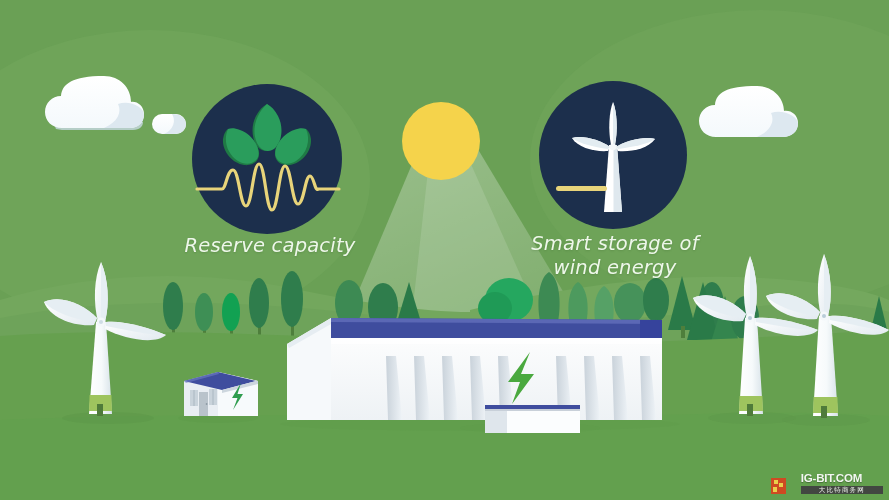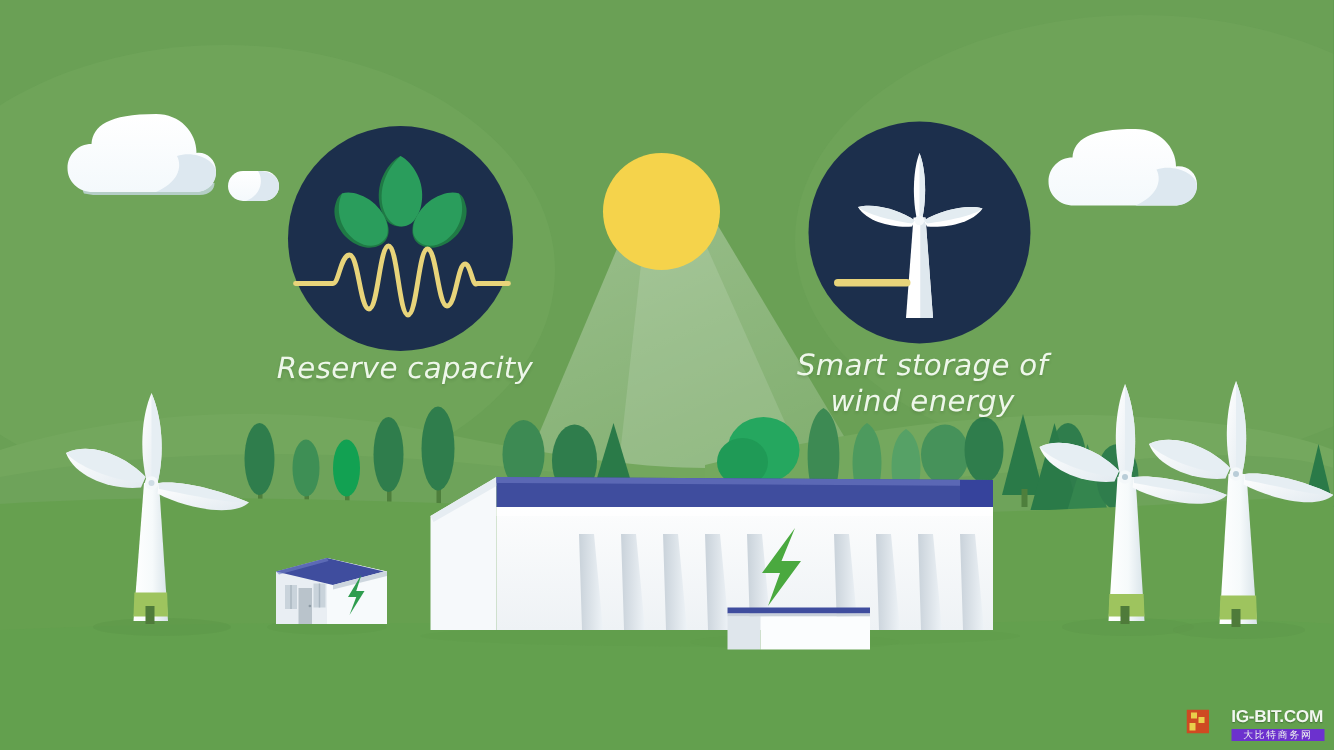--- a/index.html
+++ b/index.html
@@ -42,21 +42,21 @@
   #caption-wind {
     left: 500px;
     top: 232px;
     width: 230px;
   }
   #watermark {
     position: absolute;
     right: 6px;
     bottom: 6px;
     display: flex;
-    align-items: flex-start;
+    align-items: flex-end;
     gap: 15px;
     opacity: 0.92;
   }
   #watermark .wm-mark {
     width: 15px;
     height: 16px;
     position: relative;
   }
   #watermark .wm-text {
     display: flex;
@@ -68,23 +68,23 @@
     font-weight: bold;
     font-size: 11.5px;
     color: #ffffff;
     letter-spacing: -0.2px;
     text-shadow: 0 1px 1px rgba(0,0,0,0.35);
   }
   #watermark .wm-sub {
     font-family: "DejaVu Sans", sans-serif;
     font-size: 6.5px;
     color: #ffffff;
-    background: #6d28d9;
+    background: #404040;
     letter-spacing: 1.2px;
-    padding: 1px 8px;
+    padding: 1px 18px;
     margin-top: 1px;
     text-align: center;
   }
 </style>
 </head>
 <body>
 
 <div id="scene">
 
   <svg class="layer" viewBox="0 0 889 500">

